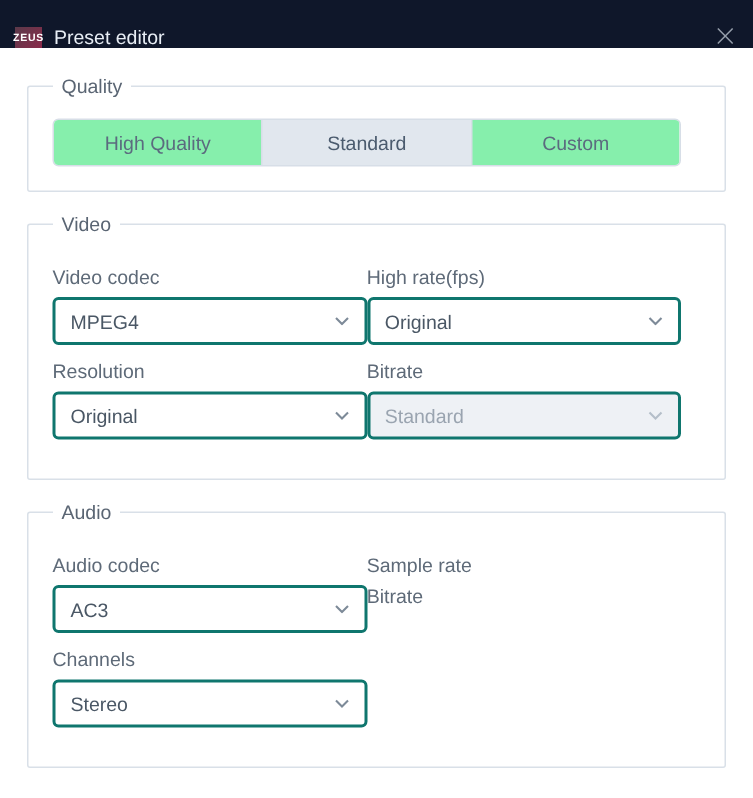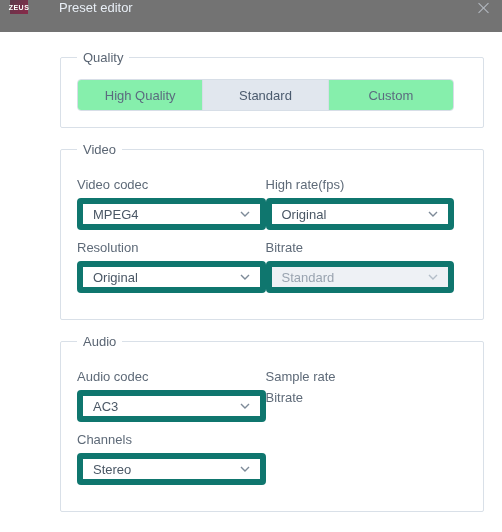--- a/index.html
+++ b/index.html
@@ -7,27 +7,26 @@
     font-family: -apple-system, "Segoe UI", Arial, sans-serif;
     font-size: 13px;
     background: #fff;
     color: #333;
     width: 502px;
     height: 532px;
     overflow: hidden;
   }
   .titlebar {
     height: 32px;
-    background: #737373;
-    display: flex;
-    align-items: flex-start;
+    background: #0f172a;
+    display: flex;
+    align-items: flex-end;
     padding: 0 10px;
     color: #e8eef5;
     font-size: 13px;
-    gap: 23px;
   }
   .logo {
     width: 18px; height: 14px;
     background: linear-gradient(135deg,#5b3a4a,#8a2a4a);
     margin-right: 8px;
     position: relative;
     display:flex;align-items:center;justify-content:center;
     font-size:7px;font-weight:bold;color:#fff;letter-spacing:0.5px;
   }
   .spacer { flex: 1; }
@@ -46,21 +45,20 @@
   .close-icon::before { transform: rotate(45deg); }
   .close-icon::after  { transform: rotate(-45deg); }
 
   .content { padding: 18px 18px 10px 18px; }
 
   fieldset {
     border: 1px solid #d9e0e8;
     border-radius: 2px;
     padding: 14px 29px 16px 16px;
     margin-bottom: 14px;
-    margin-left: 42px;
   }
   legend {
     padding: 0 6px;
     font-size: 13px;
     color: #5a6573;
   }
 
   .segmented {
     display: flex;
     border: 1px solid #d7dee7;
@@ -86,21 +84,21 @@
   }
   .col { flex: 1; }
   .field-label {
     font-size: 13px;
     color: #5e6a78;
     margin-bottom: 6px;
     margin-top: 6px;
   }
   .select {
     height: 32px;
-    border: 6px solid #0f766e;
+    border: 2px solid #0f766e;
     border-radius: 4px;
     display: flex;
     align-items: center;
     justify-content: space-between;
     padding: 0 10px;
     font-size: 13px;
     color: #4a5765;
     background: #fff;
     cursor: pointer;
     margin-bottom: 10px;

